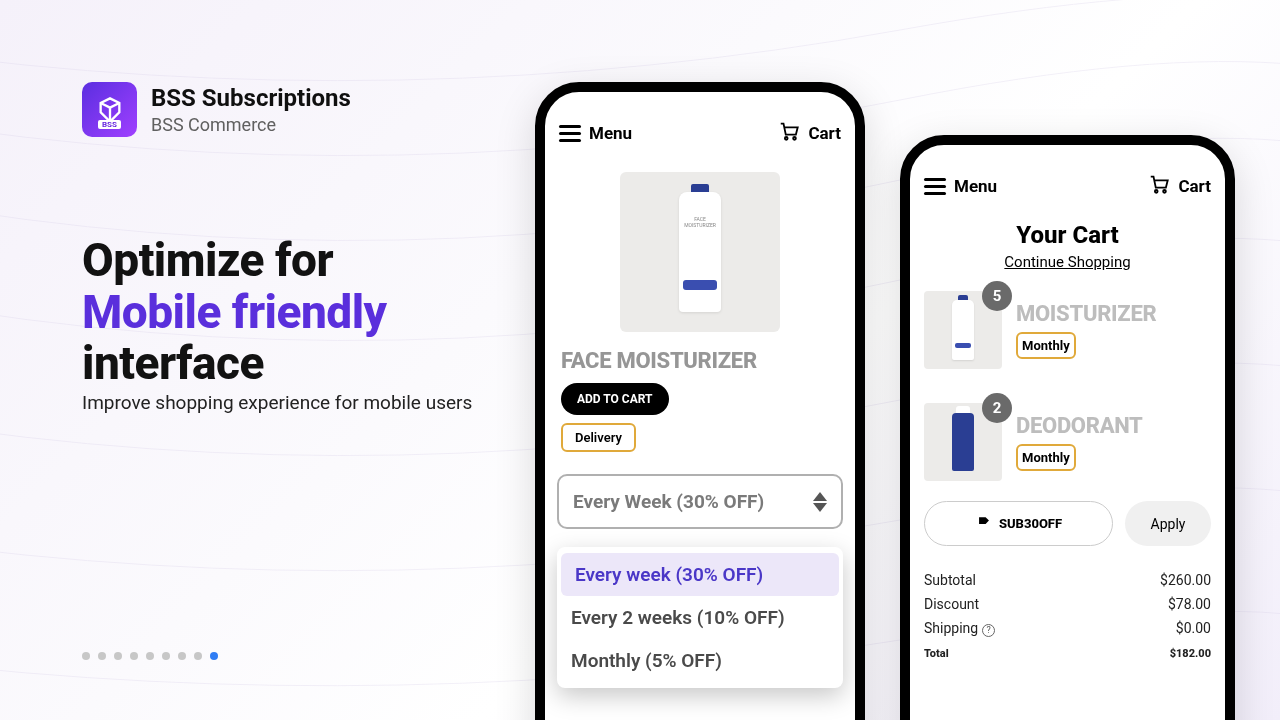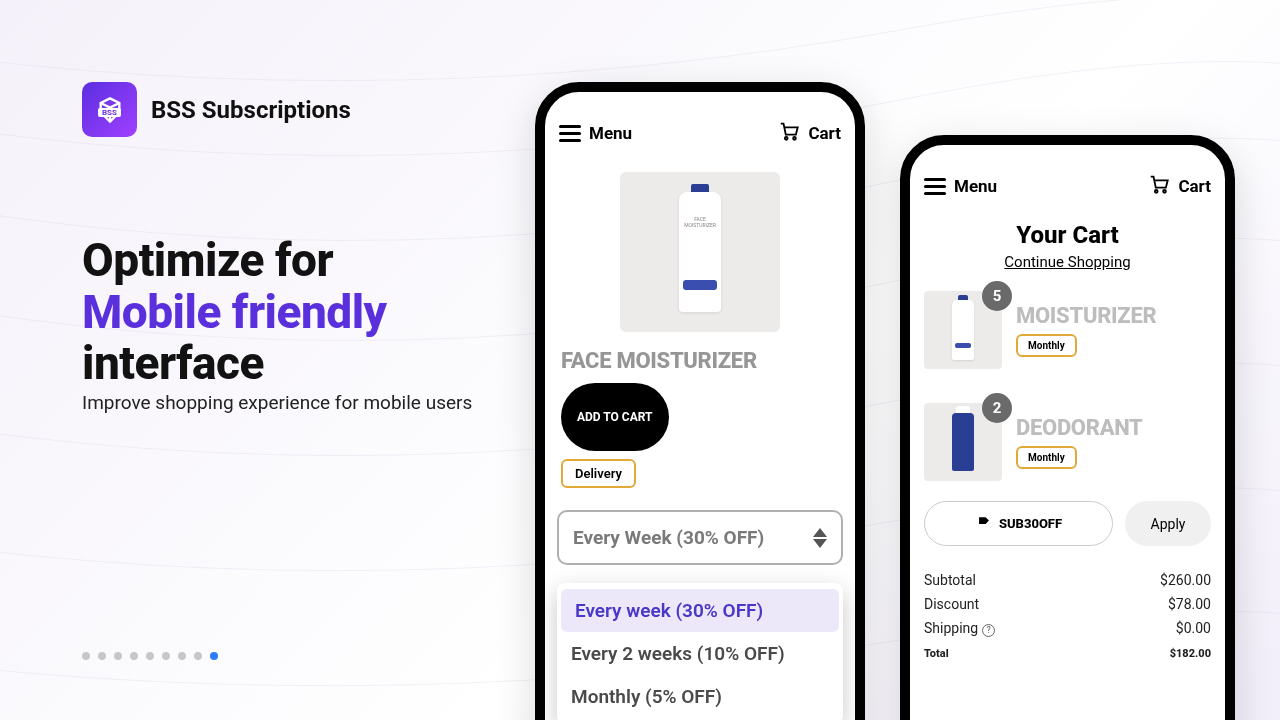--- a/index.html
+++ b/index.html
@@ -15,21 +15,21 @@
   .left { position: absolute; left: 82px; top: 82px; width: 420px; }
   .brand { display: flex; align-items: center; gap: 14px; }
   .brand-icon {
     width: 55px; height: 55px; border-radius: 10px;
     background: linear-gradient(135deg, #5b2ee0, #a040ff);
     display: flex; flex-direction: column; align-items: center; justify-content: center;
     color: #fff; position: relative;
   }
   .brand-icon svg { width: 28px; height: 28px; }
   .brand-icon-tag {
-    position: absolute; bottom: 20px; font-size: 8px; font-weight: 700;
+    position: absolute; bottom: 8px; font-size: 8px; font-weight: 700;
     background: #fff; color: #6a2be0; padding: 0 4px; border-radius: 2px;
   }
   .brand-titles { display: flex; flex-direction: column; }
   .brand-title { font-size: 24px; font-weight: 700; color: #101010; }
   .brand-sub { font-size: 18px; color: #606060; margin-top: 2px; }
 
   .headline { margin-top: 98px; font-size: 46px; font-weight: 800; line-height: 1.12; color: #121212; letter-spacing: -0.5px;}
   .headline .accent { color: #5a2fdc; }
   .tagline { font-size: 19px; color: #222; line-height: 1.35; max-width: 400px; }
 
@@ -57,21 +57,21 @@
   .product-img {
     width: 160px; height: 160px; margin: 10px auto 16px; background: #ecebe9;
     border-radius: 6px; display:flex; align-items:center; justify-content:center;
   }
   .tube { width: 42px; height: 120px; background:#fff; border-radius: 8px 8px 4px 4px; position: relative; box-shadow: 0 1px 3px rgba(0,0,0,0.1);}
   .tube::before { content:''; position:absolute; top:-8px; left:50%; transform:translateX(-50%); width:18px; height:8px; background:#2a3e93; border-radius:2px 2px 0 0;}
   .tube::after { content:''; position:absolute; bottom:22px; left:10%; width:80%; height:10px; background:#3a4eb0; border-radius:3px;}
   .tube .label { position:absolute; top:24px; left:0; right:0; font-size:5px; text-align:center; color:#888; line-height:1.2;}
 
   .pname { color:#969696; font-weight:800; font-size:22px; padding: 0 16px; letter-spacing: -0.3px;}
-  .addcart { margin: 10px 16px 8px; display:inline-block; background:#000; color:#fff; font-weight:700; font-size:12px; padding:27px 16px; border-radius:999px; }
+  .addcart { margin: 10px 16px 8px; display:inline-block; background:#000; color:#fff; font-weight:700; font-size:12px; padding:9px 16px; border-radius:999px; }
   .delivery-chip { margin: 0 16px; display:inline-block; border:2px solid #e0a93a; color:#000000; font-weight:600; font-size:13px; padding:5px 12px; border-radius:6px; }
 
   .select-box {
     margin: 22px 12px 0; border:2px solid #b0b0b0; border-radius:10px;
     display:flex; align-items:center; justify-content:space-between;
     padding: 14px 14px; color:#7a7a7a; font-weight:700; font-size:19px;
   }
   .stepper { display:flex; flex-direction:column; gap:2px; }
   .stepper span { width:0; height:0; border-left:7px solid transparent; border-right:7px solid transparent; }
   .stepper .up { border-bottom:9px solid #555; }
@@ -94,21 +94,21 @@
     background:#6a6a6a; color:#fff; display:flex; align-items:center; justify-content:center;
     font-weight:700; font-size:15px;
   }
   .tube-sm { width:22px; height:60px; background:#fff; border-radius:5px 5px 2px 2px; position:relative; box-shadow:0 1px 2px rgba(0,0,0,0.1);}
   .tube-sm::before{ content:''; position:absolute; top:-5px; left:50%; transform:translateX(-50%); width:10px; height:5px; background:#2a3e93; border-radius:2px 2px 0 0;}
   .tube-sm::after{ content:''; position:absolute; bottom:12px; left:15%; width:70%; height:5px; background:#3a4eb0; border-radius:2px;}
   .deo { width:22px; height:58px; background:#2a3e93; border-radius:4px 4px 2px 2px; position:relative;}
   .deo::before{content:''; position:absolute; top:-7px; left:50%; transform:translateX(-50%); width:14px; height:7px; background:#fff; border-radius:3px 3px 0 0;}
   .cart-meta { flex:1; }
   .cart-name { color:#bdbdbd; font-weight:800; font-size:22px; letter-spacing:-0.3px;}
-  .freq-chip { display:inline-block; margin-top:6px; border:2px solid #e0a93a; font-weight:700; font-size:10px; padding:4px 10px; border-radius:6px; }
+  .freq-chip { display:inline-block; margin-top:6px; border:2px solid #e0a93a; font-weight:700; font-size:13px; padding:4px 4px; border-radius:6px; }
   .gap20 { height: 18px; }
 
   .promo-row { display:flex; gap:12px; padding: 12px 14px 18px; }
   .promo-pill {
     flex:1; display:flex; align-items:center; gap:8px; justify-content:center;
     border:1px solid #ccc; border-radius:999px; padding:12px; font-weight:800; font-size:13px;
   }
   .tag-icon svg{width:16px;height:16px;}
   .apply-btn { width:86px; background:#f0f0f0; border-radius:999px; display:flex; align-items:center; justify-content:center; font-size:14px; }
 
@@ -135,20 +135,21 @@
     <div class="brand-icon">
       <svg viewBox="0 0 24 24" fill="none" stroke="#fff" stroke-width="2">
           <path d="M12 2 L20 6 V14 L12 22 L4 14 V6 Z"></path>
           <path d="M4 6 L12 10 L20 6"></path>
           <path d="M12 10 V22"></path>
         </svg>
       <div class="brand-icon-tag">BSS</div>
     </div>
     <div class="brand-titles">
       <div class="brand-title">BSS Subscriptions</div>
+      <div class="brand-sub">BSS Commerce</div>
     </div>
   </div>
 
   <h1 class="headline">
     <span>Optimize for</span><br>
     <span class="accent">Mobile friendly</span><br>
     <span>interface</span>
   </h1>
   <p class="tagline">Improve shopping experience for mobile users</p>
 </div>

